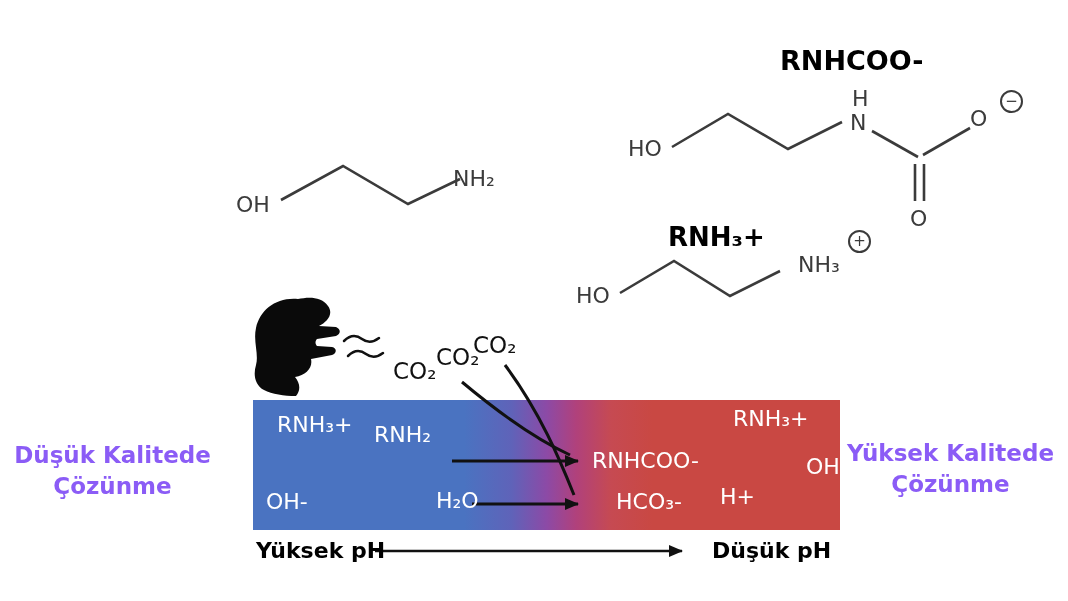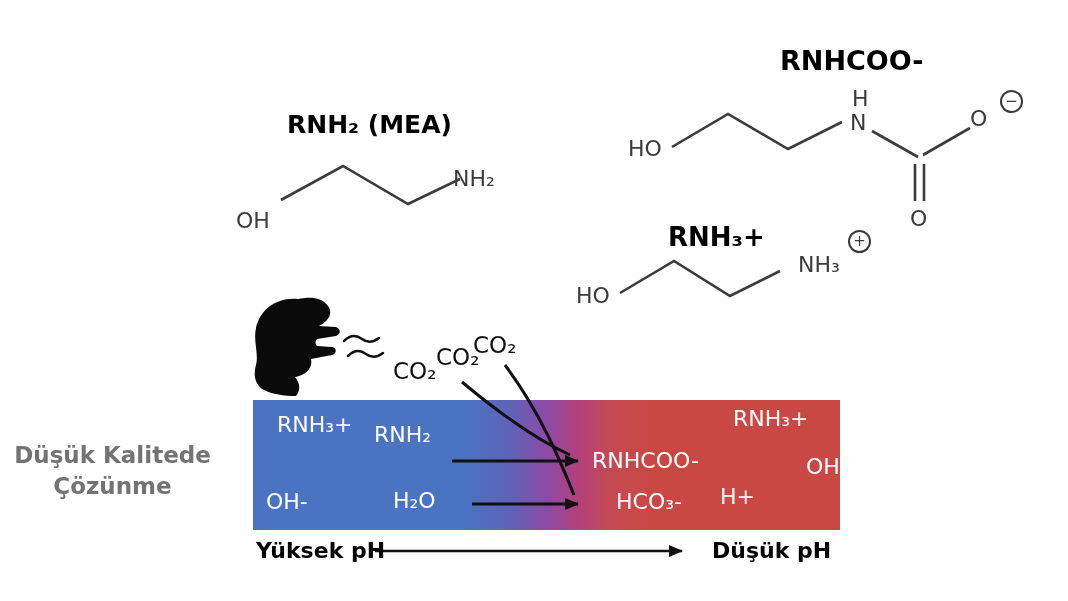--- a/index.html
+++ b/index.html
@@ -8,21 +8,21 @@
     width:1068px;height:601px;
     background:#ffffff;
     overflow:hidden;
     font-family:"DejaVu Sans", sans-serif;
   }
   .abs{position:absolute;}
   .title{position:absolute;font-weight:700;font-size:25px;color:#000;white-space:nowrap;}
   .atom{position:absolute;font-size:22px;color:#3b3b3b;white-space:nowrap;}
   .co2{position:absolute;font-size:23px;color:#111;white-space:nowrap;}
   .boxtxt{position:absolute;color:#ffffff;font-size:22px;white-space:nowrap;}
-  .cap{position:absolute;font-weight:700;font-size:23px;color:#737373;text-align:center;line-height:1.35;}
+  .cap{position:absolute;font-weight:700;font-size:23px;color:#8b5cf6;text-align:center;line-height:1.35;}
   .ph{position:absolute;font-weight:700;font-size:22px;color:#000;white-space:nowrap;}
   .charge{
     position:absolute;width:19px;height:19px;
     border:2px solid #3b3b3b;border-radius:50%;
     font-size:15px;line-height:19px;text-align:center;color:#3b3b3b;
   }
   .solution-box{
     position:absolute;left:253px;top:400px;width:587px;height:130px;
     background:linear-gradient(90deg,
       #4a73c1 0%, #4a73c1 36%,
@@ -83,51 +83,51 @@
       <path d="M462,382 C505,418 542,442 570,455"></path>
       <path d="M505,365 C540,412 560,460 574,495"></path>
     </g>
 
     <path d="M452,461 L578,461" stroke="#111" stroke-width="3" marker-end="url(#ah)"></path>
     <path d="M472,504 L578,504" stroke="#111" stroke-width="3" marker-end="url(#ah)"></path>
 
     <path d="M375,551 L682,551" stroke="#111" stroke-width="2.5" marker-end="url(#ah)"></path>
   </svg>
 
-  <div class="title" style="left:287px;top:110px">RNH₂ (MEA)</div>
   <div class="title" style="left:780px;top:45px;font-size:27px">RNHCOO-</div>
   <div class="title" style="left:668px;top:222px;font-size:26px">RNH₃+</div>
 
-  <div class="atom" style="left:236px;top:208px">OH</div>
+  <div class="atom" style="left:236px;top:192px">OH</div>
   <div class="atom" style="left:453px;top:166px">NH₂</div>
 
   <div class="atom" style="left:628px;top:136px">HO</div>
   <div class="atom" style="left:852px;top:86px">H</div>
   <div class="atom" style="left:850px;top:110px">N</div>
   <div class="atom" style="left:910px;top:206px">O</div>
   <div class="atom" style="left:970px;top:106px">O</div>
   <div class="charge" style="left:1000px;top:90px">−</div>
 
   <div class="atom" style="left:576px;top:283px">HO</div>
   <div class="atom" style="left:798px;top:252px">NH₃</div>
   <div class="charge" style="left:848px;top:230px">+</div>
 
   <div class="co2" style="left:393px;top:358px">CO₂</div>
   <div class="co2" style="left:436px;top:344px">CO₂</div>
   <div class="co2" style="left:473px;top:332px">CO₂</div>
 
   <div class="boxtxt" style="left:277px;top:412px">RNH₃+</div>
   <div class="boxtxt" style="left:374px;top:422px">RNH₂</div>
   <div class="boxtxt" style="left:266px;top:489px">OH-</div>
-  <div class="boxtxt" style="left:393px;top:488px">H₂O</div>
+  <div class="boxtxt" style="left:436px;top:488px">H₂O</div>
 
   <div class="boxtxt" style="left:592px;top:448px">RNHCOO-</div>
   <div class="boxtxt" style="left:616px;top:489px">HCO₃-</div>
   <div class="boxtxt" style="left:733px;top:406px">RNH₃+</div>
   <div class="boxtxt" style="left:806px;top:454px">OH-</div>
   <div class="boxtxt" style="left:720px;top:484px">H+</div>
 
   <div class="cap" style="left:10px;top:440px;width:205px">Düşük Kalitede Çözünme</div>
+  <div class="cap" style="left:843px;top:438px;width:215px">Yüksek Kalitede Çözünme</div>
 
   <div class="ph" style="left:712px;top:538px">Düşük pH</div>
   <div class="ph" style="left:256px;top:538px">Yüksek pH</div>
 
 </div>
 
 </body></html>

